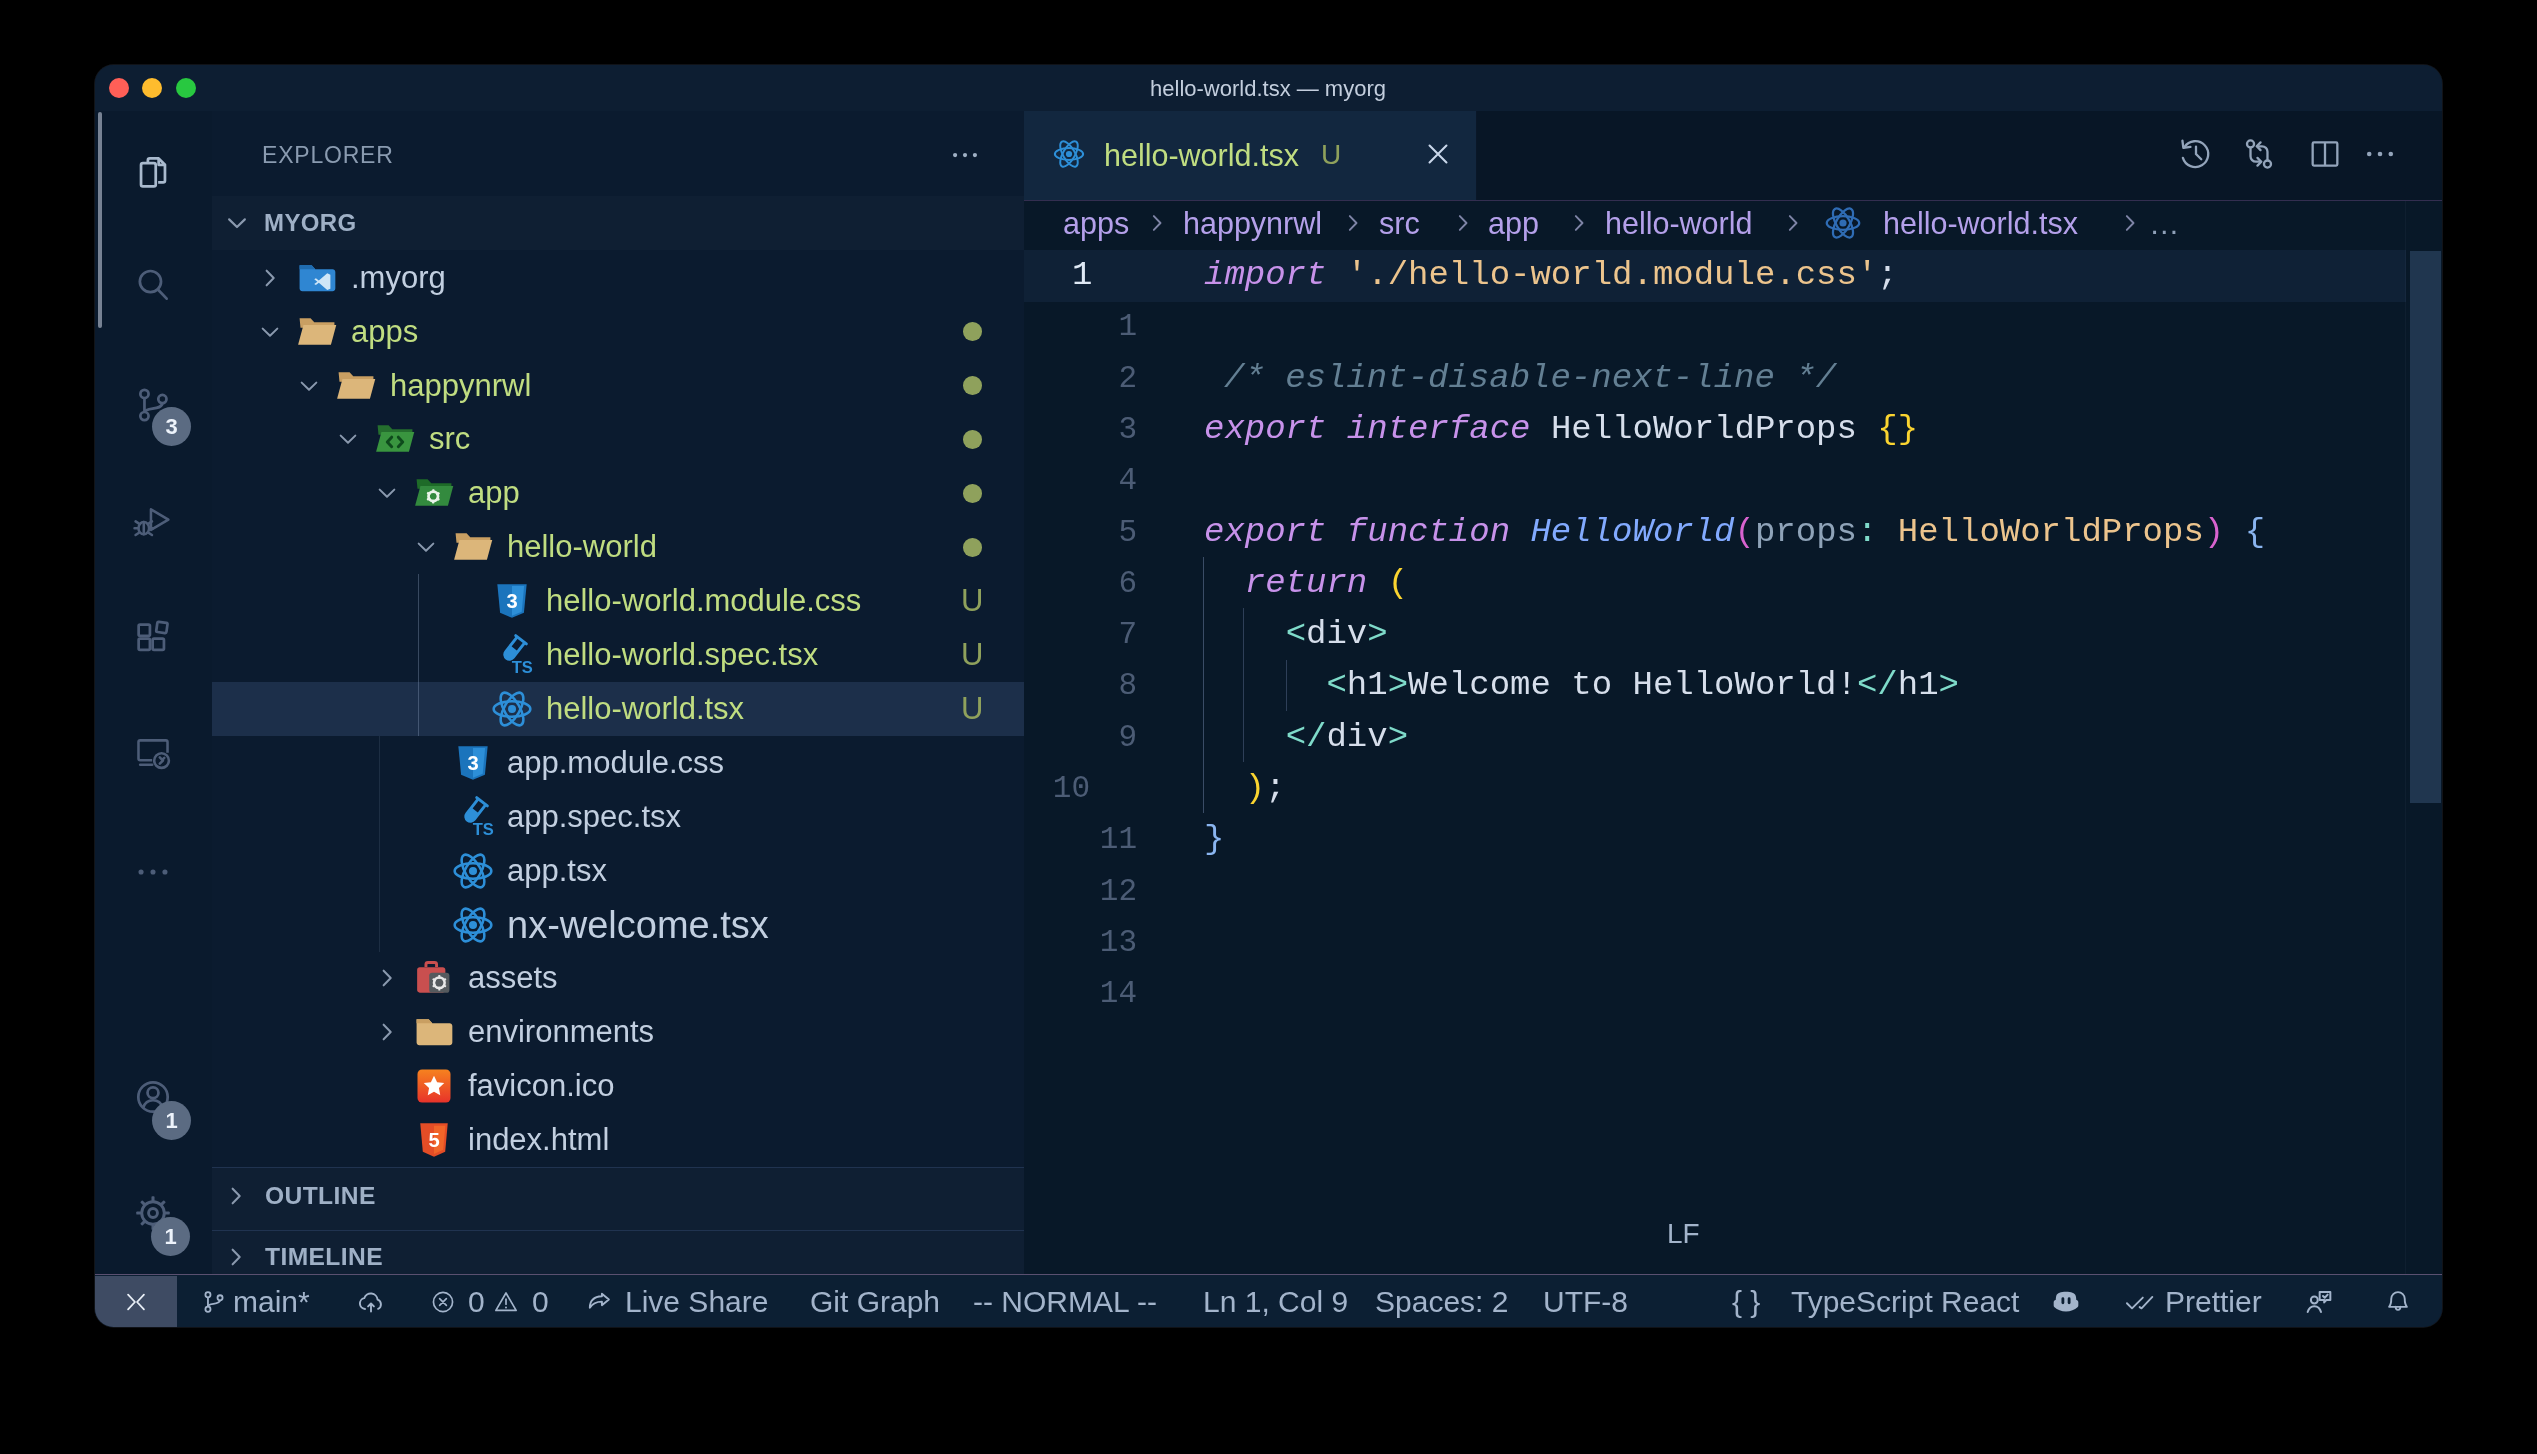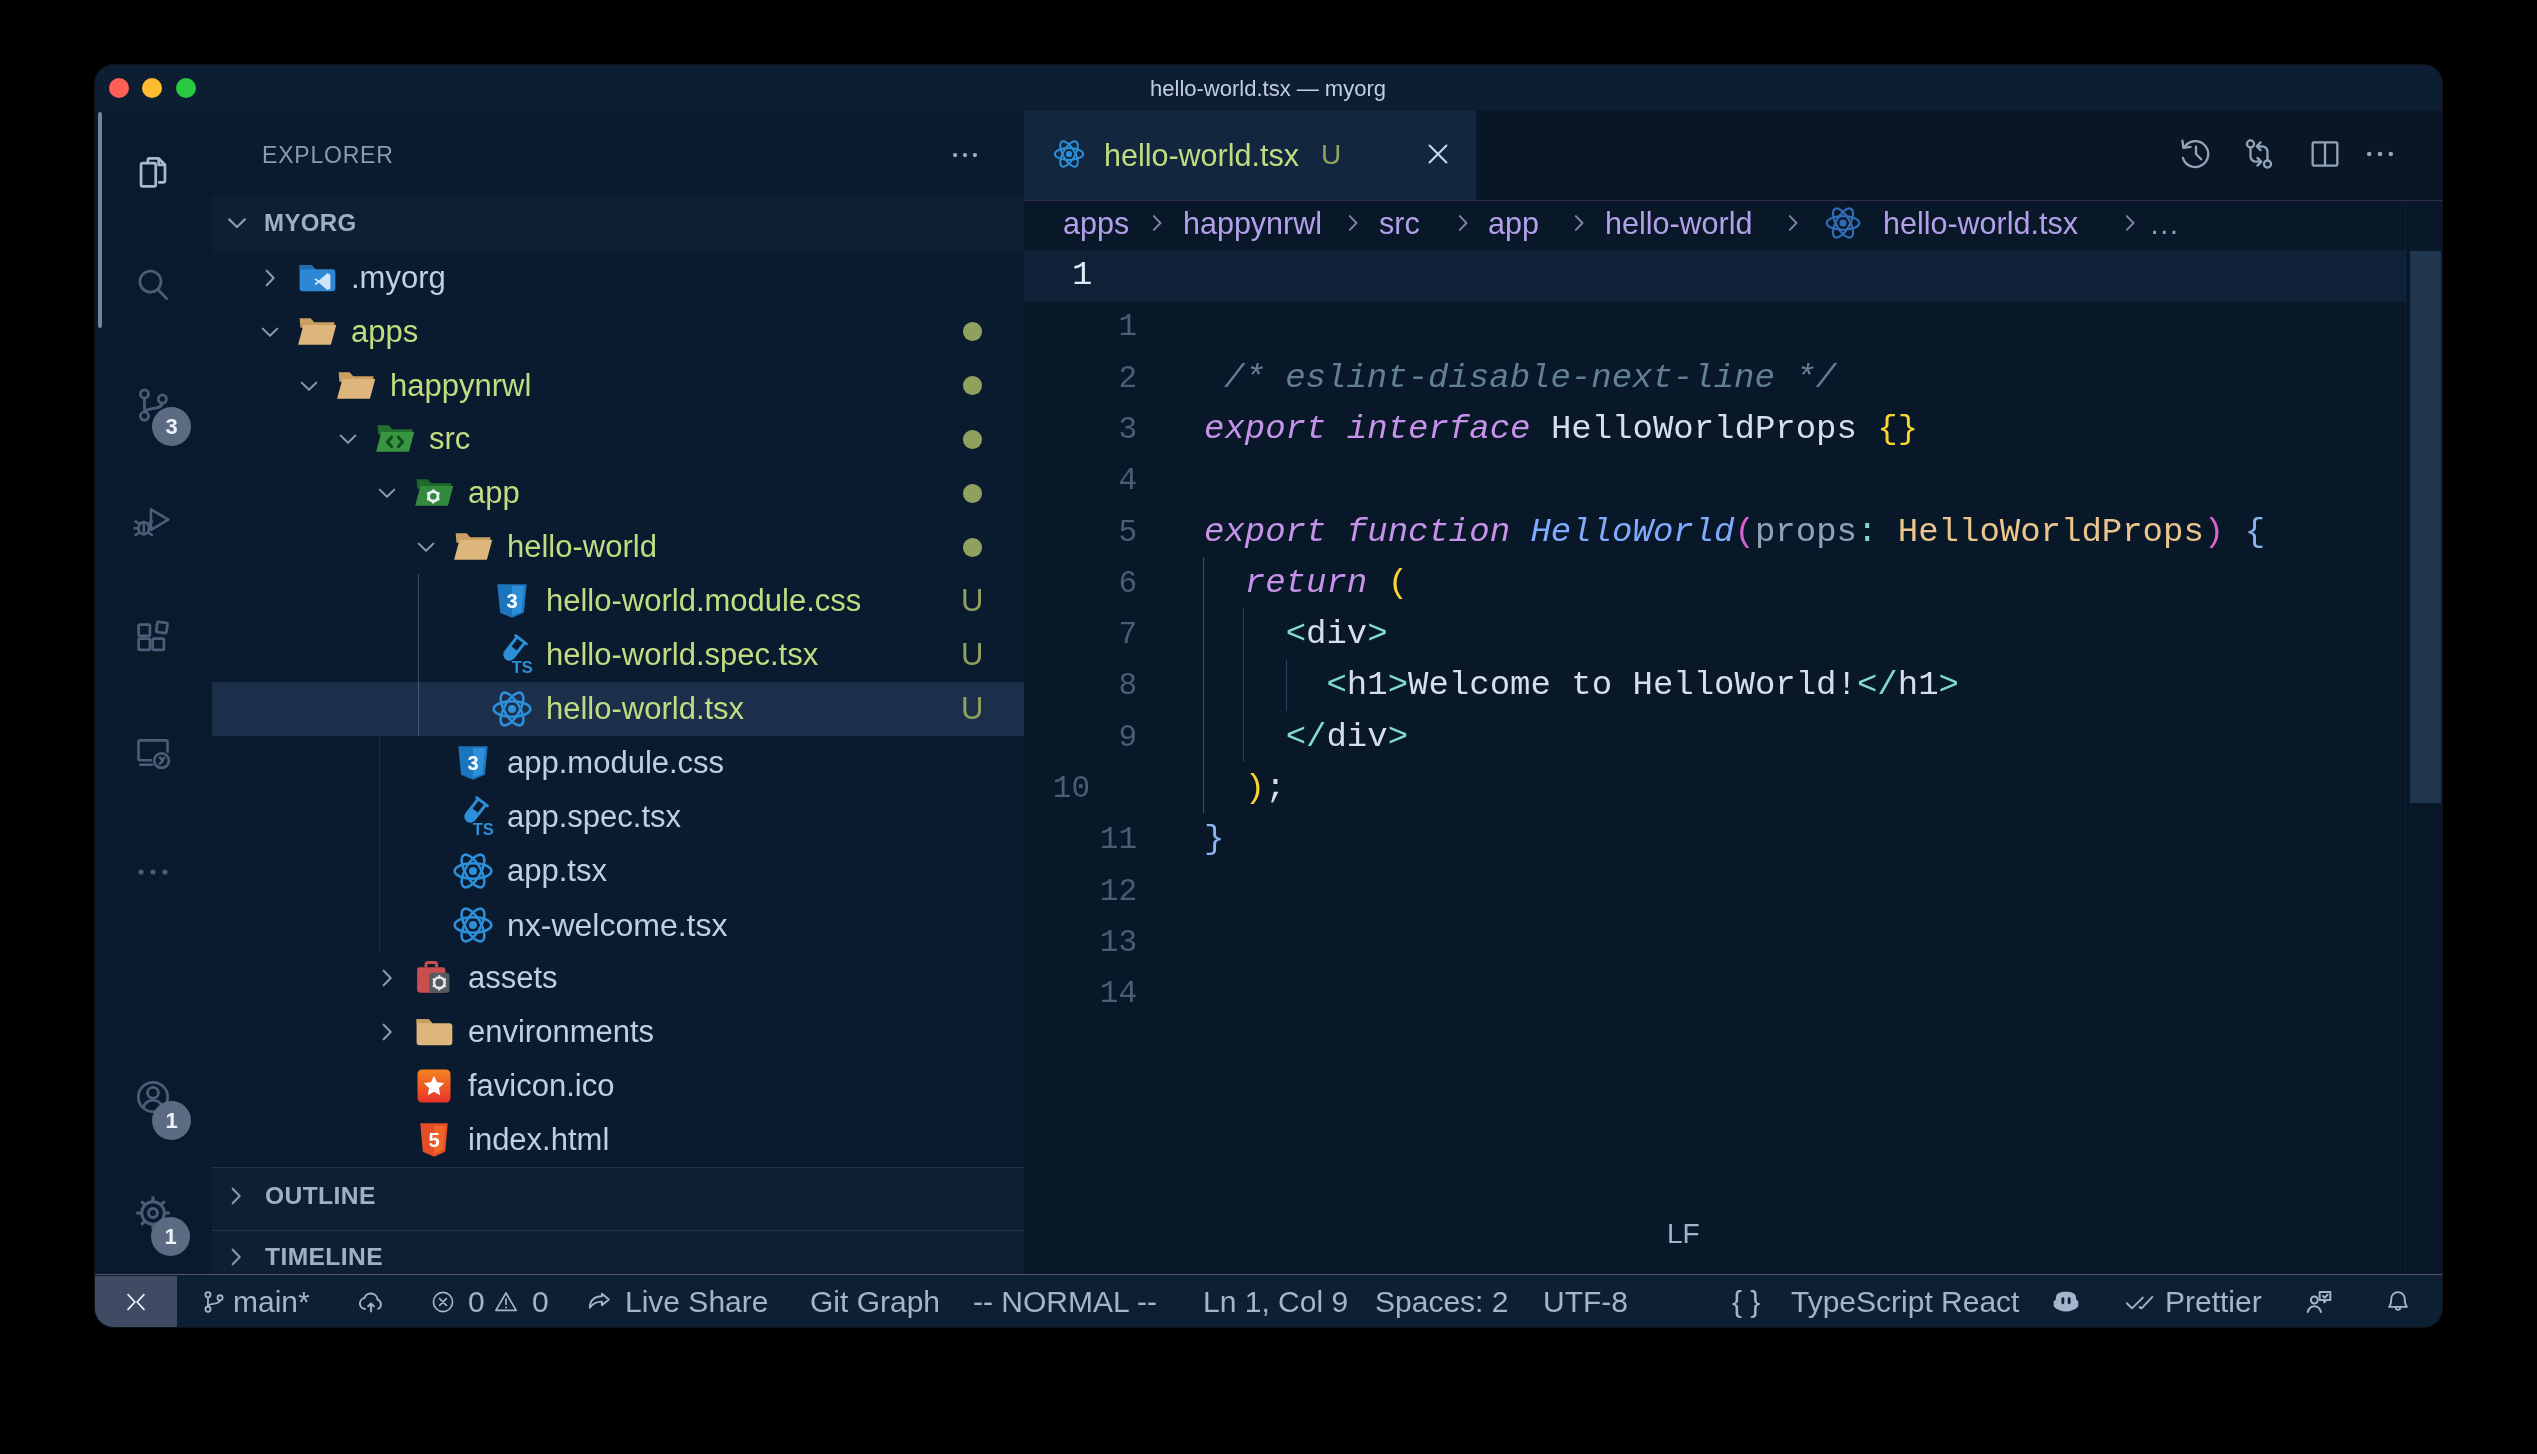--- a/index.html
+++ b/index.html
@@ -260,21 +260,21 @@
     </div>
 <div class="t" style="left:412px;top:806px;font-size:31px;color:#c2cfe0">app.tsx</div>
 <div class="ic" style="left:378px;top:860px">
       <svg width="44" height="44" viewBox="0 0 24 24" fill="none">
         <ellipse stroke="#2d8fd8" stroke-width="1.4" fill="none" cx="12" cy="12" rx="10" ry="4.2"></ellipse>
         <ellipse stroke="#2d8fd8" stroke-width="1.4" fill="none" cx="12" cy="12" rx="10" ry="4.2" transform="rotate(60 12 12)"></ellipse>
         <ellipse stroke="#2d8fd8" stroke-width="1.4" fill="none" cx="12" cy="12" rx="10" ry="4.2" transform="rotate(120 12 12)"></ellipse>
         <circle fill="#2d8fd8" cx="12" cy="12" r="2.2"></circle>
       </svg>
     </div>
-<div class="t" style="left:412px;top:860px;font-size:32px;color:#c2cfe0">nx-welcome.tsx</div>
+<div class="t" style="left:412px;top:860px;font-size:38px;color:#c2cfe0">nx-welcome.tsx</div>
 <div class="ic" style="left:292px;top:913px">
       <svg width="27" height="27" viewBox="0 0 24 24" fill="none">
         <path stroke="#8a99ae" stroke-width="1.8" fill="none" stroke-linecap="round" stroke-linejoin="round" d="M9 5.5l6.3 6.5L9 18.5"></path>
       </svg>
     </div>
 <div class="ic" style="left:339px;top:913px">
       <svg width="44" height="44" viewBox="0 0 24 24" fill="none">
         <path fill="#c94f4f" d="M4.2 6.2h12.6c.8 0 1.4.6 1.4 1.4v11c0 .8-.6 1.4-1.4 1.4H4.2c-.8 0-1.4-.6-1.4-1.4v-11c0-.8.6-1.4 1.4-1.4z"></path>
         <path fill="none" stroke="#c94f4f" stroke-width="1.6" d="M7.6 6V4.6c0-.6.5-1.1 1.1-1.1h3.6c.6 0 1.1.5 1.1 1.1V6"></path>
         <rect fill="#555a5e" x="9.4" y="9.1" width="11" height="11" rx="1.6"></rect>
@@ -444,20 +444,21 @@
 <div class="t mono" style="right:1305px;left:auto;top:620px;font-size:31px;color:#4c5c75;transform:translateY(-50%)">8</div>
 <div class="t mono" style="right:1305px;left:auto;top:672px;font-size:31px;color:#4c5c75;transform:translateY(-50%)">9</div>
 <div class="t mono" style="right:1352px;left:auto;top:723px;font-size:31px;color:#4c5c75;transform:translateY(-50%)">10</div>
 <div class="t mono" style="right:1305px;left:auto;top:774px;font-size:31px;color:#4c5c75;transform:translateY(-50%)">11</div>
 <div class="t mono" style="right:1305px;left:auto;top:826px;font-size:31px;color:#4c5c75;transform:translateY(-50%)">12</div>
 <div class="t mono" style="right:1305px;left:auto;top:877px;font-size:31px;color:#4c5c75;transform:translateY(-50%)">13</div>
 <div class="t mono" style="right:1305px;left:auto;top:928px;font-size:31px;color:#4c5c75;transform:translateY(-50%)">14</div>
 <div class="abs" style="left:1108px;top:492px;width:0.8px;height:256px;background:#3a4c66"></div>
 <div class="abs" style="left:1148px;top:543px;width:0.8px;height:154px;background:#2e3f58"></div>
 <div class="abs" style="left:1191px;top:595px;width:0.8px;height:51px;background:#2e3f58"></div>
+<div class="t mono" style="left:1109px;top:210px;font-size:34px"><span style="color:#c792ea;font-style:italic;">import</span><span style="color:#d6deeb;"> </span><span style="color:#ecc48d;">'./hello-world.module.css'</span><span style="color:#d6deeb;">;</span></div>
 <div class="t mono" style="left:1109px;top:313px;font-size:34px"><span style="color:#637f93;font-style:italic;margin-left:20px;">/* eslint-disable-next-line */</span></div>
 <div class="t mono" style="left:1109px;top:364px;font-size:34px"><span style="color:#c792ea;font-style:italic;">export</span><span style="color:#d6deeb;"> </span><span style="color:#c792ea;font-style:italic;">interface</span><span style="color:#d6deeb;"> </span><span style="color:#d6deeb;">HelloWorldProps</span><span style="color:#d6deeb;"> </span><span style="color:#fad430;">{}</span></div>
 <div class="t mono" style="left:1109px;top:467px;font-size:34px"><span style="color:#c792ea;font-style:italic;">export</span><span style="color:#d6deeb;"> </span><span style="color:#c792ea;font-style:italic;">function</span><span style="color:#d6deeb;"> </span><span style="color:#82aaff;font-style:italic;">HelloWorld</span><span style="color:#d863cf;">(</span><span style="color:#8fa3b8;">props</span><span style="color:#7fdbca;">:</span><span style="color:#d6deeb;"> </span><span style="color:#ecc48d;">HelloWorldProps</span><span style="color:#d863cf;">)</span><span style="color:#d6deeb;"> </span><span style="color:#8ab5f0;">{</span></div>
 <div class="t mono" style="left:1109px;top:518px;font-size:34px"><span style="color:#d6deeb;">  </span><span style="color:#c792ea;font-style:italic;">return</span><span style="color:#d6deeb;"> </span><span style="color:#fad430;">(</span></div>
 <div class="t mono" style="left:1109px;top:569px;font-size:34px"><span style="color:#d6deeb;">    </span><span style="color:#7fdbca;">&lt;</span><span style="color:#d6deeb;">div</span><span style="color:#7fdbca;">&gt;</span></div>
 <div class="t mono" style="left:1109px;top:620px;font-size:34px"><span style="color:#d6deeb;">      </span><span style="color:#7fdbca;">&lt;</span><span style="color:#d6deeb;">h1</span><span style="color:#7fdbca;">&gt;</span><span style="color:#d6deeb;">Welcome to HelloWorld!</span><span style="color:#7fdbca;">&lt;/</span><span style="color:#d6deeb;">h1</span><span style="color:#7fdbca;">&gt;</span></div>
 <div class="t mono" style="left:1109px;top:672px;font-size:34px"><span style="color:#d6deeb;">    </span><span style="color:#7fdbca;">&lt;/</span><span style="color:#d6deeb;">div</span><span style="color:#7fdbca;">&gt;</span></div>
 <div class="t mono" style="left:1109px;top:723px;font-size:34px"><span style="color:#d6deeb;">  </span><span style="color:#fad430;">)</span><span style="color:#d6deeb;">;</span></div>
 <div class="t mono" style="left:1109px;top:774px;font-size:34px"><span style="color:#8ab5f0;">}</span></div>
 <div class="abs" style="left:0;top:1209px;width:2347px;height:53px;background:#0c1f33;border-top:1.7px solid #5a5070"></div>

